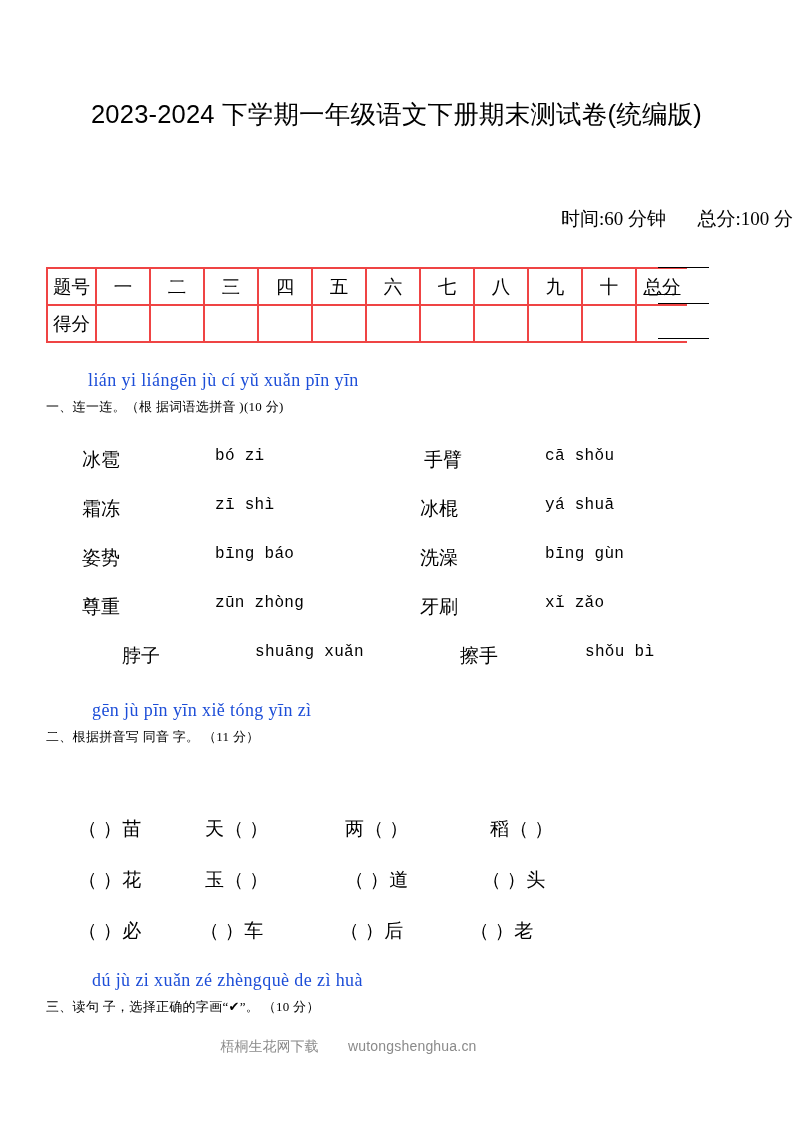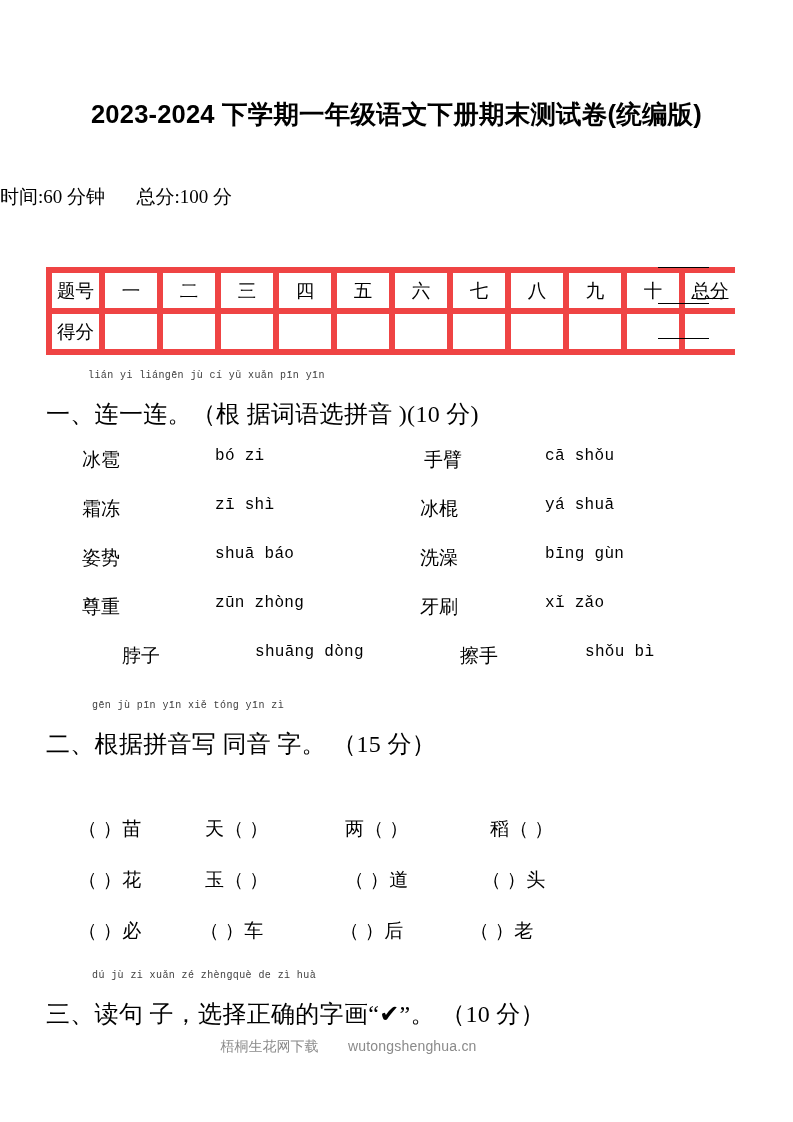--- a/index.html
+++ b/index.html
@@ -23,33 +23,33 @@
   }
 
   
   .doc-title {
     position: absolute;
     left: 0;
     top: 97px;
     width: 793px;
     text-align: center;
     font-family: "Liberation Sans", "DejaVu Sans", sans-serif;
-    font-weight: bold;
+    font-weight: normal;
     font-size: 25.5px;
     letter-spacing: 0.2px;
     white-space: nowrap;
   }
 
   
   .doc-subtitle {
     position: absolute;
     left: 0;
-    top: 184px;
-    width: 793px;
-    text-align: left;
+    top: 206px;
+    width: 793px;
+    text-align: right;
     font-size: 19px;
     white-space: nowrap;
   }
   .doc-subtitle .gap {
     display: inline-block;
     width: 22px;
   }
 
   
   .score-table-wrap {
@@ -57,21 +57,21 @@
     left: 46px;
     top: 267px;
     width: 617px;
   }
   table.score-table {
     border-collapse: collapse;
     table-layout: fixed;
     width: 617px;
   }
   table.score-table td {
-    border: 6px solid #ef4444;
+    border: 2px solid #ef4444;
     height: 35px;
     text-align: center;
     vertical-align: middle;
     font-size: 18.5px;
     padding: 0;
   }
   table.score-table td.head-col {
     width: 47px;
   }
   table.score-table td.num-col {
@@ -90,29 +90,29 @@
     height: 1px;
     background: #000000;
   }
   .rule-extend.r1 { top: 0px; }
   .rule-extend.r2 { top: 36px; }
   .rule-extend.r3 { top: 71px; }
 
   
   .pinyin-line {
     position: absolute;
-    font-family: Liberation Mono, monospace;
-    font-size: 10px;
+    font-family: Liberation Serif, serif;
+    font-size: 18px;
     letter-spacing: 0.4px;
     white-space: nowrap;
-    color: #404040;
+    color: #1d4ed8;
   }
   .section-title {
     position: absolute;
-    font-size: 24px;
+    font-size: 13px;
     white-space: nowrap;
     letter-spacing: 0.3px;
   }
 
   
   .match-row {
     position: absolute;
     width: 793px;
     height: 30px;
     left: 0;
@@ -239,39 +239,39 @@
     <span class="cell pinyin col-d">cā shǒu</span>
   </div>
   <div class="match-row" style="top:496px;">
     <span class="cell word col-a">霜冻</span>
     <span class="cell pinyin col-b">zī shì</span>
     <span class="cell word col-c">冰棍</span>
     <span class="cell pinyin col-d">yá shuā</span>
   </div>
   <div class="match-row" style="top:545px;">
     <span class="cell word col-a">姿势</span>
-    <span class="cell pinyin col-b">shuā báo</span>
+    <span class="cell pinyin col-b">bīng báo</span>
     <span class="cell word col-c">洗澡</span>
     <span class="cell pinyin col-d">bīng gùn</span>
   </div>
   <div class="match-row" style="top:594px;">
     <span class="cell word col-a">尊重</span>
     <span class="cell pinyin col-b">zūn zhòng</span>
     <span class="cell word col-c">牙刷</span>
     <span class="cell pinyin col-d">xǐ zǎo</span>
   </div>
   <div class="match-row" style="top:643px;margin-left:40px;">
     <span class="cell word col-a">脖子</span>
-    <span class="cell pinyin col-b">shuāng dòng</span>
+    <span class="cell pinyin col-b">shuāng xuǎn</span>
     <span class="cell word col-c">擦手</span>
     <span class="cell pinyin col-d">shǒu bì</span>
   </div>
 
   <div class="pinyin-line" style="left:92px; top:700px;">gēn jù pīn yīn xiě tóng yīn zì</div>
-  <div class="section-title" style="left:46px; top:728px;">二、根据拼音写 同音 字。  （15 分）</div>
+  <div class="section-title" style="left:46px; top:728px;">二、根据拼音写 同音 字。  （11 分）</div>
 
 
   <div class="blank-row" style="top:816px;">
     <span class="b" style="left:78px;">（    ）苗</span>
     <span class="b" style="left:205px;">天（    ）</span>
     <span class="b" style="left:345px;">两（    ）</span>
     <span class="b" style="left:490px;">稻（    ）</span>
   </div>
   <div class="blank-row" style="top:867px;">
     <span class="b" style="left:78px;">（    ）花</span>

